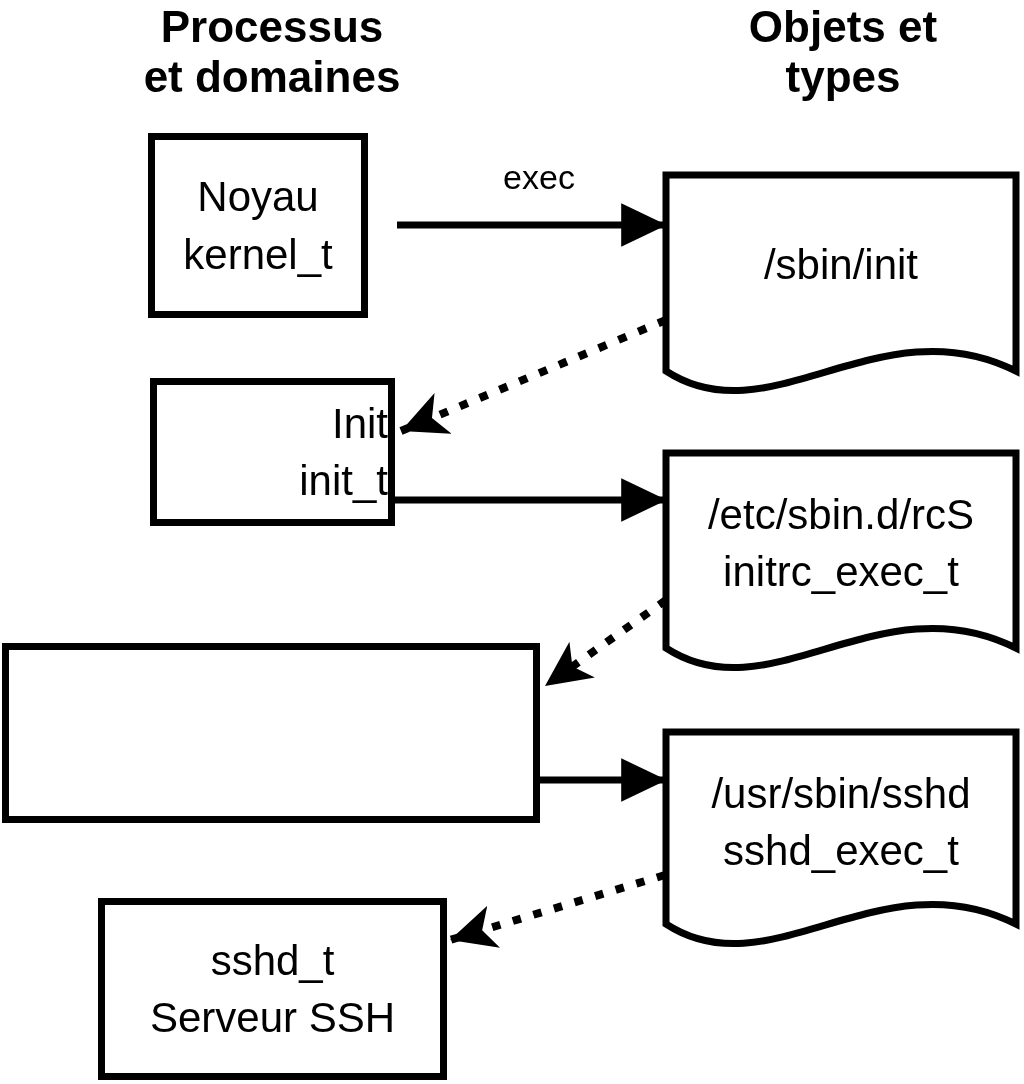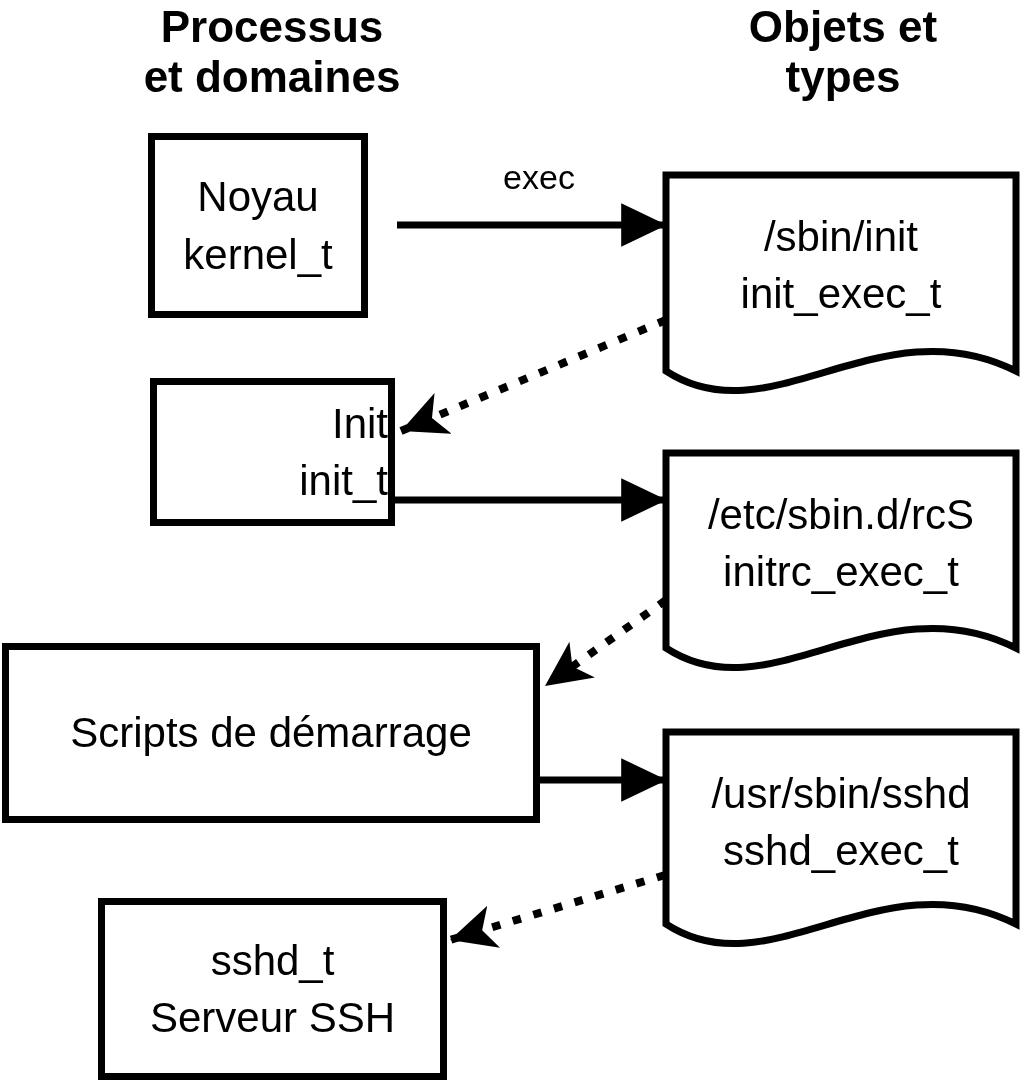--- a/index.html
+++ b/index.html
@@ -63,31 +63,29 @@
     <div>Noyau</div>
     <div>kernel_t</div>
   </div>
 
   <div class="pbox" style="left:150px; top:378px; width:245px; height:148px;align-items:flex-end;">
     <div>Init</div>
     <div>init_t</div>
   </div>
 
   <div class="pbox" style="left:2px; top:643px; width:538px; height:180px;">
-    <div>Scripts de démarrage</div>
   </div>
 
   <div class="pbox" style="left:98px; top:898px; width:349px; height:182px;">
     <div>sshd_t</div>
     <div>Serveur SSH</div>
   </div>
 
   <div class="doctext" style="left:666px; top:180px; width:350px; height:170px;">
     <div>/sbin/init</div>
-    <div>init_exec_t</div>
   </div>
 
   <div class="doctext" style="left:666px; top:458px; width:350px; height:170px;">
     <div>/etc/sbin.d/rcS</div>
     <div>initrc_exec_t</div>
   </div>
 
   <div class="doctext" style="left:666px; top:737px; width:350px; height:170px;">
     <div>/usr/sbin/sshd</div>
     <div>sshd_exec_t</div>

